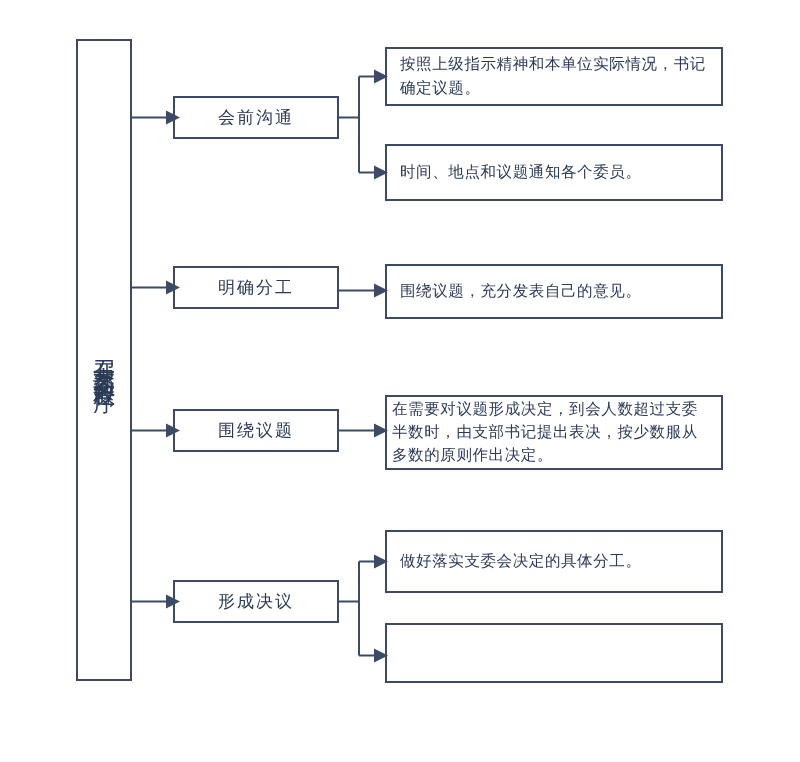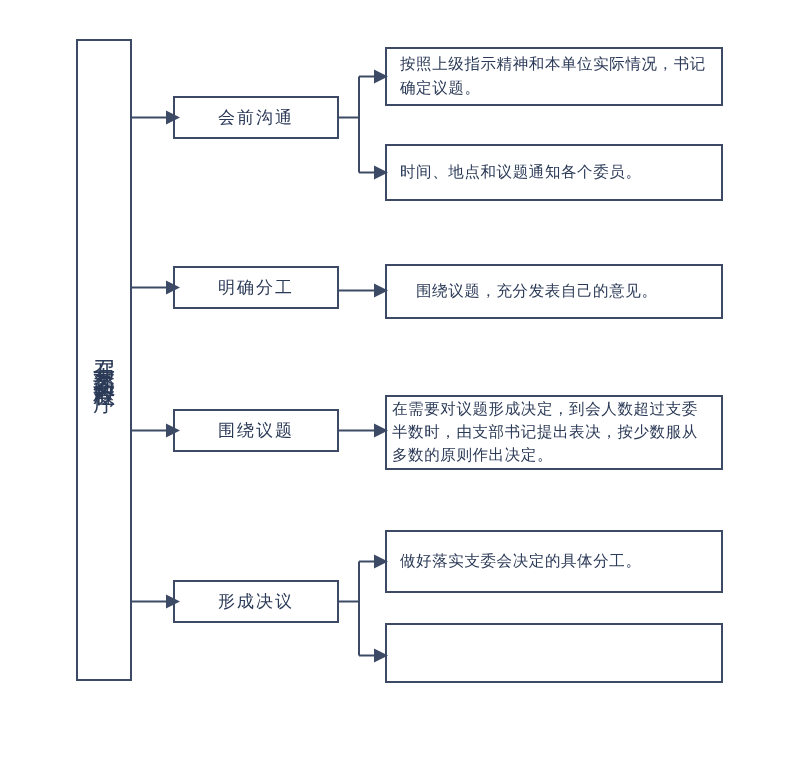--- a/index.html
+++ b/index.html
@@ -162,17 +162,17 @@
     <div class="vertical-text">召开支部委员会一般程序</div>
   </div>
 
   <div class="html-label" style="left:174px; top:97px; width:164px; height:41px;">会前沟通</div>
   <div class="html-label" style="left:174px; top:267px; width:164px; height:41px;">明确分工</div>
   <div class="html-label" style="left:174px; top:410px; width:164px; height:41px;">围绕议题</div>
   <div class="html-label" style="left:174px; top:581px; width:164px; height:41px;">形成决议</div>
 
   <div class="html-detail multiline" style="left:386px; top:48px; width:336px; height:57px;">按照上级指示精神和本单位实际情况，书记确定议题。</div>
   <div class="html-detail" style="left:386px; top:145px; width:336px; height:55px;">时间、地点和议题通知各个委员。</div>
-  <div class="html-detail" style="left:402px; top:265px; width:336px; height:53px;">围绕议题，充分发表自己的意见。</div>
+  <div class="html-detail" style="left:386px; top:265px; width:336px; height:53px;">围绕议题，充分发表自己的意见。</div>
   <div class="html-detail multiline" style="left:378px; top:396px; width:336px; height:73px;">在需要对议题形成决定，到会人数超过支委半数时，由支部书记提出表决，按少数服从多数的原则作出决定。</div>
   <div class="html-detail" style="left:386px; top:531px; width:284px; height:61px;">做好落实支委会决定的具体分工。</div>
 
 </div>
 
 </body></html>

